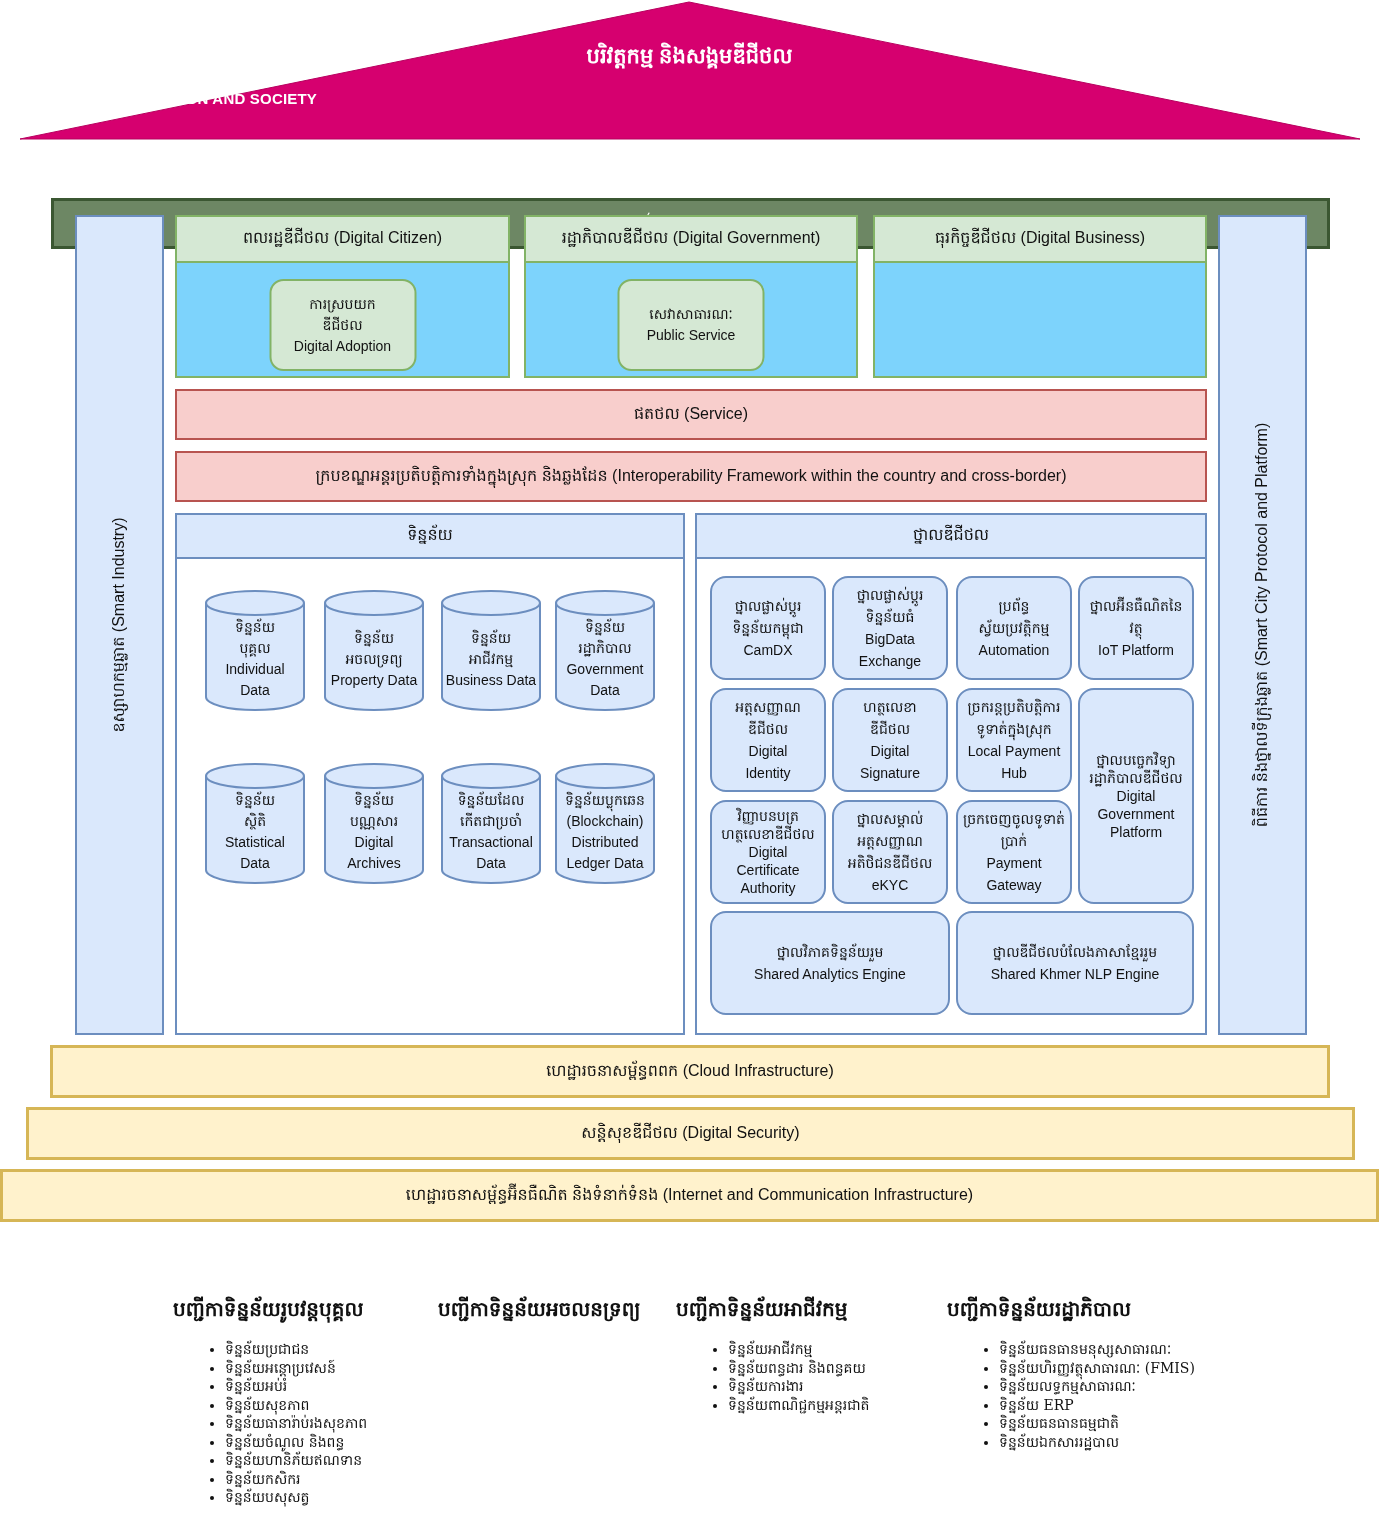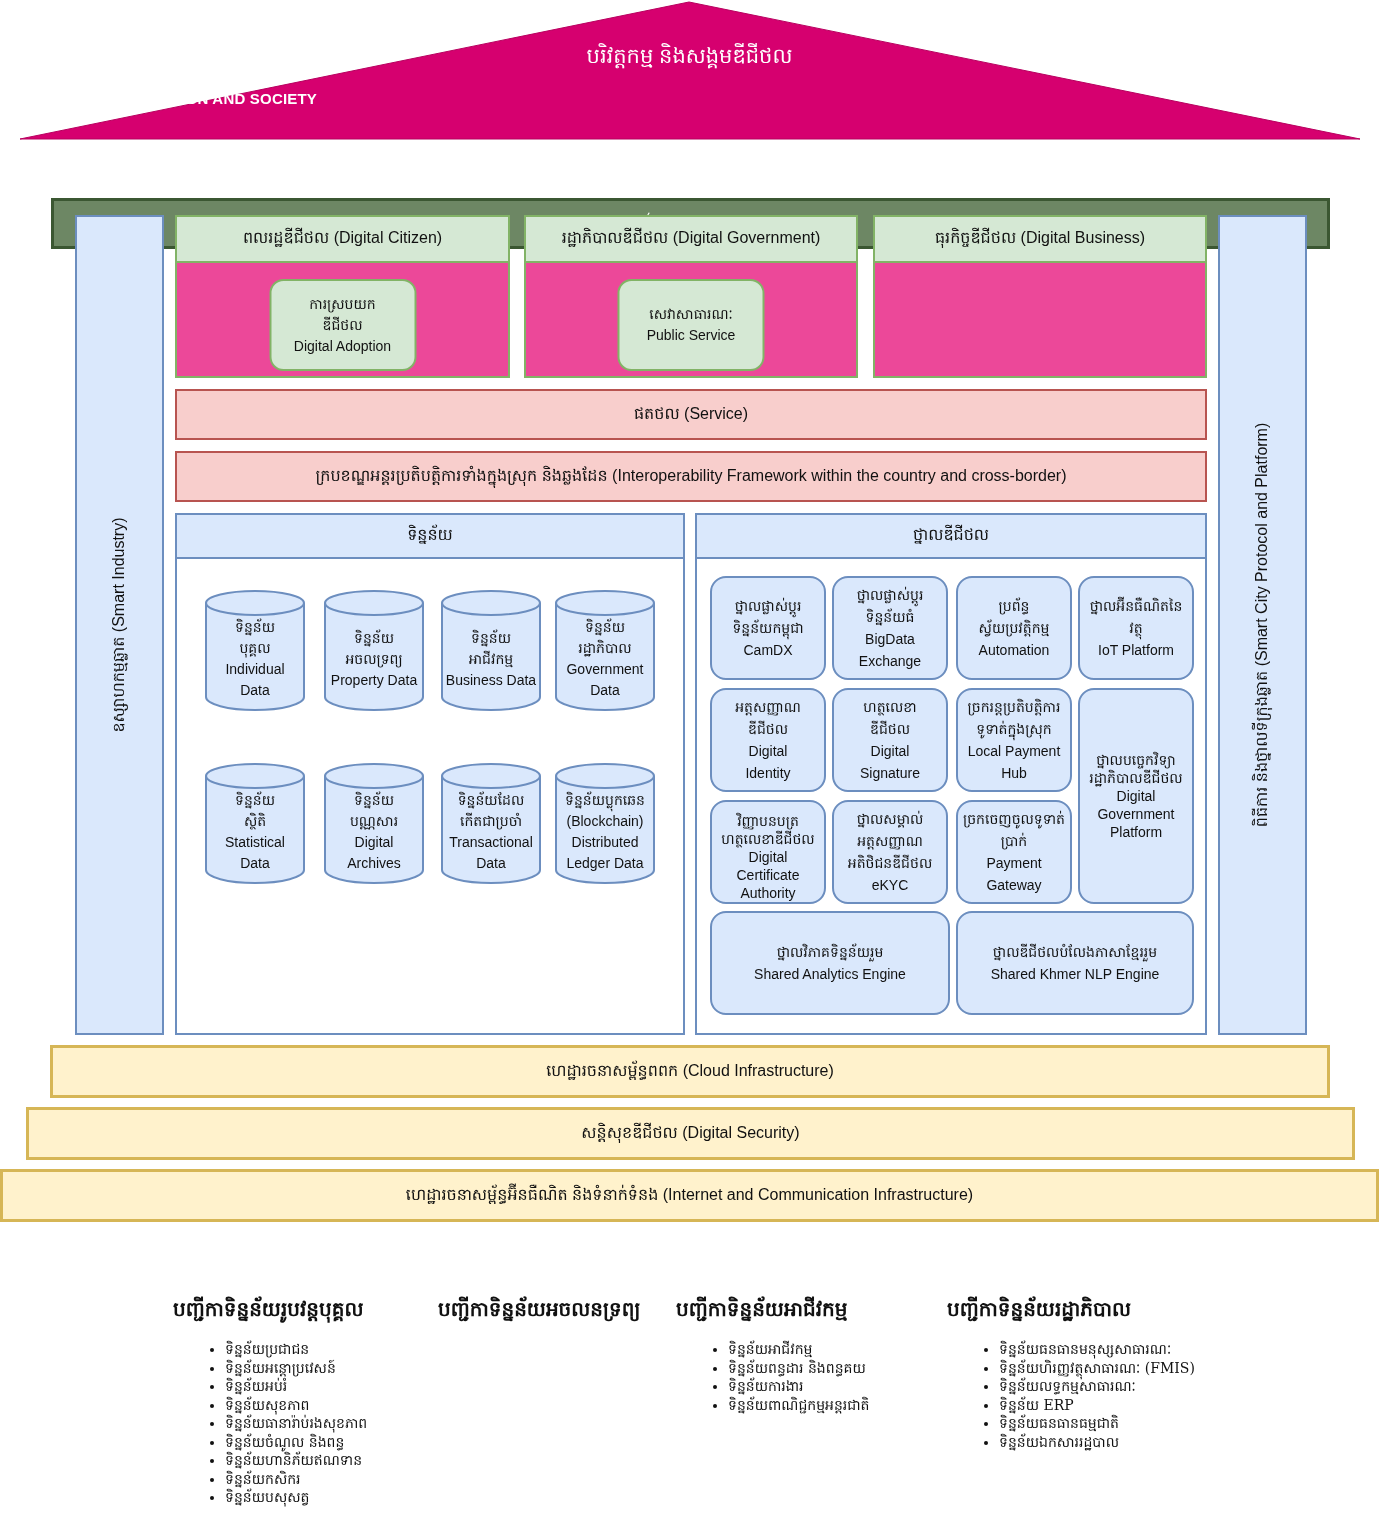--- a/index.html
+++ b/index.html
@@ -3,36 +3,36 @@
 <meta charset="utf-8">
 <style>
   html, body { margin:0; padding:0; background:#ffffff; }
   body { width:1379px; height:1531px; position:relative; overflow:hidden;
          font-family:"Liberation Sans", "DejaVu Sans", sans-serif; color:#111; }
   .abs { position:absolute; box-sizing:border-box; }
   .center { display:flex; align-items:center; justify-content:center; text-align:center; }
 
   
   #roof { left:0; top:0; width:1379px; height:142px; }
-  #roof-km { left:0; width:1379px; top:42px; font-size:21px; color:#fff; font-weight:normal; text-align:center; }
+  #roof-km { left:0; width:1379px; top:42px; font-size:21px; color:#fff; font-weight:bold; text-align:center; }
   #roof-en { left:0; width:1379px; top:90px; font-size:15px; color:#fff; font-weight:bold; text-align:left; letter-spacing:0.2px; }
 
   
   #culture { left:51px; top:150px; width:1279px; height:51px; background:#6d8764; border:3px solid #3b5732;
              color:#fff; font-size:16px;margin-top:48px; }
 
   
   .pillar { background:#dae8fc; border:2px solid #6c8ebf; }
   #pillar-left { left:75px; top:215px; width:89px; height:820px; }
   #pillar-right { left:1218px; top:215px; width:89px; height:820px; }
   .vtext { position:absolute; left:50%; top:50%; white-space:nowrap; font-size:16px; color:#111;
            transform:translate(-50%,-50%) rotate(-90deg); }
 
   
-  .gpanel { border:2px solid #82b366; background:#ec4899; }
+  .gpanel { border:2px solid #82b366; background:#7dd3fc; }
   .gpanel .ghead { position:absolute; left:0; top:0; right:0; height:44px; background:#d5e8d4;
                    border-bottom:2px solid #82b366; font-size:16px; }
   .gbox { position:absolute; background:#d5e8d4; border:2px solid #82b366; border-radius:14px;
           width:143px; height:88px; left:50%; transform:translateX(-50%); top:62px; font-size:14px; line-height:21px;
           flex-direction:column; }
 
   
   .rbar { background:#f8cecc; border:2px solid #b85450; font-size:16px; }
 
   
@@ -257,21 +257,21 @@
         <span>Local Payment</span>
         <span>Hub</span>
       </div>
       <div class="pbox" style="left: 381px; top: 173px; width: 112px; height: 212px; line-height: 18px;">
         <span>ថ្នាលបច្ចេកវិទ្យា</span>
         <span>រដ្ឋាភិបាលឌីជីថល</span>
         <span>Digital</span>
         <span>Government</span>
         <span>Platform</span>
       </div>
-      <div class="pbox" style="left: 13px; top: 285px; width: 112px; height: 100px; line-height: 18px; justify-content: flex-end;">
+      <div class="pbox" style="left: 13px; top: 285px; width: 112px; height: 100px; line-height: 18px;">
         <span>វិញ្ញាបនបត្រ</span>
         <span>ហត្ថលេខាឌីជីថល</span>
         <span>Digital</span>
         <span>Certificate</span>
         <span>Authority</span>
       </div>
       <div class="pbox" style="left: 135px; top: 285px; width: 112px; height: 100px;">
         <span>ថ្នាលសម្គាល់</span>
         <span>អត្តសញ្ញាណ</span>
         <span>អតិថិជនឌីជីថល</span>

